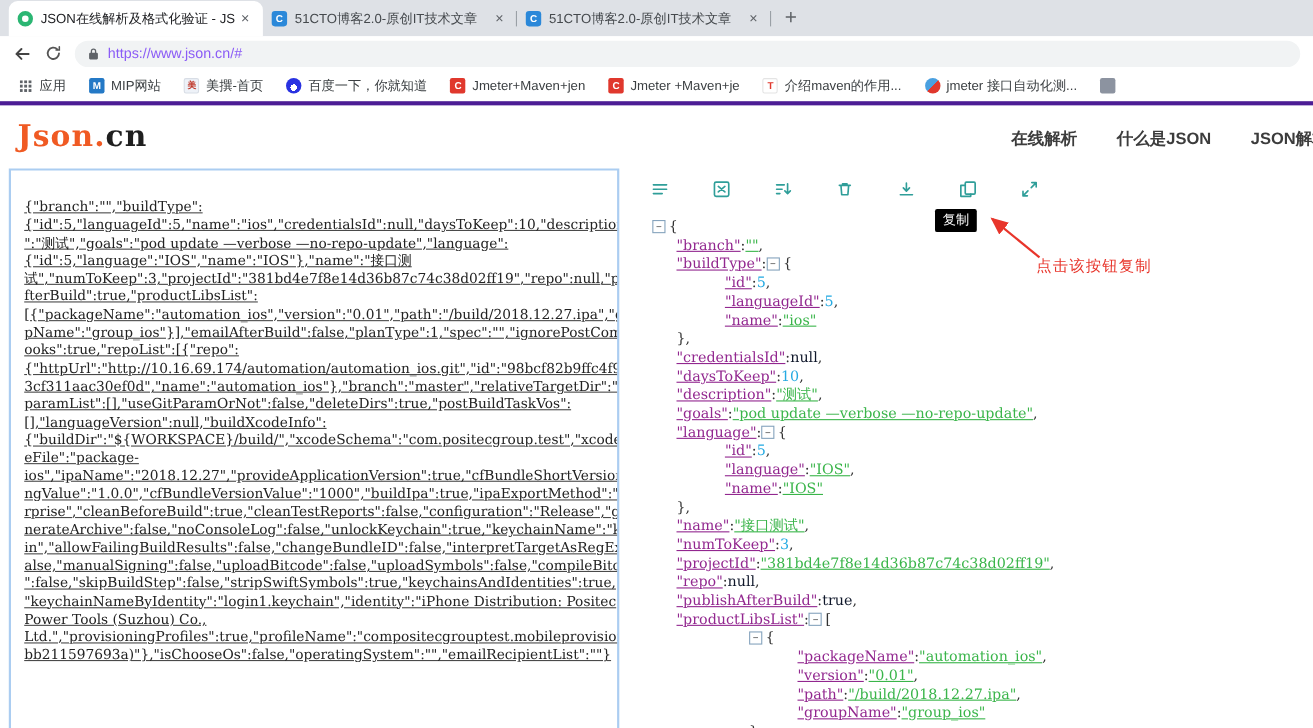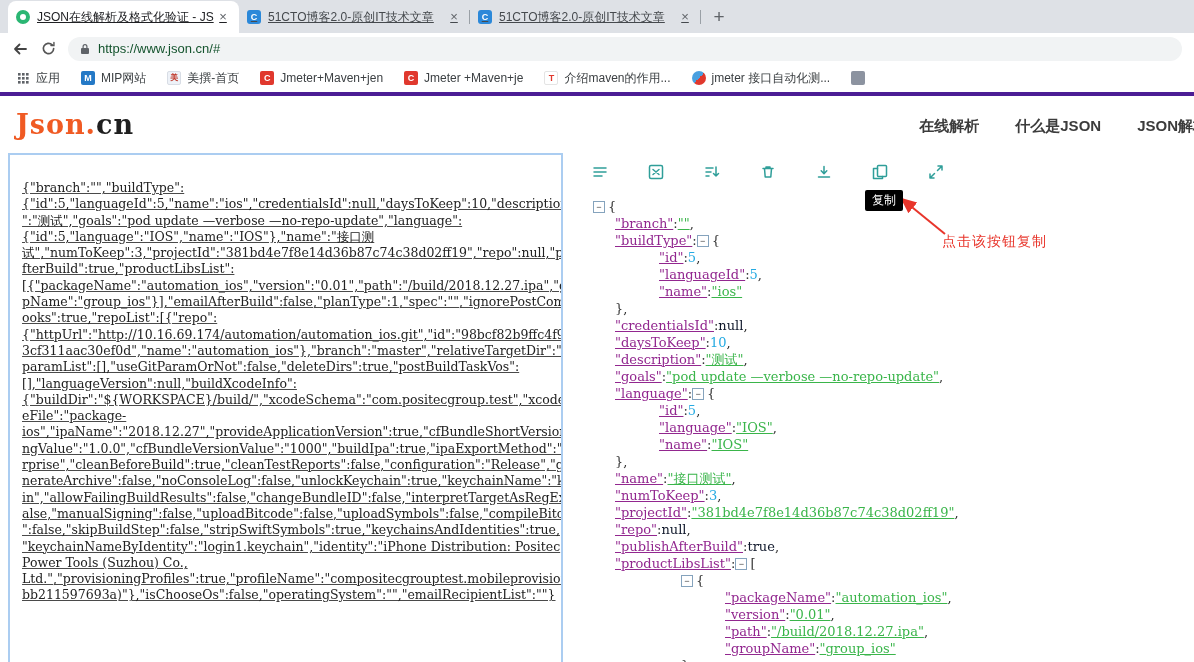--- a/index.html
+++ b/index.html
@@ -1,35 +1,35 @@
 <!DOCTYPE html>
 <html><head>
 <meta charset="utf-8">
 <style>
   html,body{margin:0;padding:0;}
   body{font-family:"Liberation Sans","DejaVu Sans",sans-serif;}
   .screen{position:relative;width:1194px;height:662px;background:#fff;overflow:hidden;}
 
   
   .tabstrip{height:33px;background:#dee1e6;display:flex;align-items:flex-end;padding-left:8px;}
-  .tab{width:231px;height:32px;display:flex;align-items:center;padding:0 8px;font-size:12px;color:#45494d;box-sizing:border-box;position:relative;text-decoration:underline;}
+  .tab{width:231px;height:32px;display:flex;align-items:center;padding:0 8px;font-size:12px;color:#45494d;box-sizing:border-box;position:relative;}
   .tab.active{background:#fff;border-radius:8px 8px 0 0;color:#202124;}
   .tab:not(.active)::after{content:"";position:absolute;right:0;top:9px;bottom:9px;width:1px;background:#9aa0a6;}
   .fav{width:14px;height:14px;margin-right:7px;flex:none;display:block;}
   .fav.json{width:6px;height:6px;border:4px solid #2bb673;border-radius:50%;}
   .fav.cto{background:#2b88d9;border-radius:3px;color:#fff;font:bold 9px/14px "Liberation Sans",sans-serif;text-align:center;}
   .tab-title{flex:1;overflow:hidden;white-space:nowrap;}
   .tab-close{width:16px;height:16px;line-height:15px;text-align:center;border-radius:50%;color:#5f6368;font-size:13px;flex:none;}
   .newtab{width:28px;height:28px;margin:0 0 2px 4px;display:flex;align-items:center;justify-content:center;font-size:19px;color:#5f6368;flex:none;}
 
   
   .navbar{height:31px;background:#fff;display:flex;align-items:center;padding:0 6px;}
   .navicon{width:28px;height:26px;display:flex;align-items:center;justify-content:center;border-radius:50%;}
   .omnibox{flex:1;height:24px;margin:0 6px;background:#f1f3f4;border-radius:13px;display:flex;align-items:center;padding:0 11px;gap:7px;}
-  .url{font-size:13px;color:#14532d;}
+  .url{font-size:13px;color:#8b5cf6;}
 
   
   .bookmarks{height:28px;background:#fff;border-bottom:4px solid #4c1d95;display:flex;align-items:center;padding:0 8px;gap:5px;overflow:hidden;}
   .bk{display:flex;align-items:center;gap:6px;padding:3px 8px;border-radius:3px;font-size:12px;color:#3c4043;white-space:nowrap;flex:none;}
   .bi{width:14px;height:14px;border-radius:2px;display:flex;align-items:center;justify-content:center;font:bold 9px/14px "Liberation Sans",sans-serif;color:#fff;flex:none;}
   .bi.apps{background:transparent;}
   .bi.mip{background:#2479c6;}
   .bi.mei{background:#eef2f8;color:#c0392b;border:1px solid #d8dde5;width:12px;height:12px;font-size:8px;}
   .bi.baidu{border-radius:50%;background:radial-gradient(circle at 50% 62%,#fff 0 3px,#2932e1 3px);}
   .bi.cto-red{background:#e0382d;}
@@ -57,21 +57,21 @@
   .tree{margin-top:9px;padding-left:23px;}
   .tline{white-space:pre;font:13px/17px "DejaVu Serif",serif;color:#333;}
   .d0{padding-left:0;} .d1{padding-left:22px;} .d2{padding-left:66px;} .d3{padding-left:88px;} .d4{padding-left:132px;}
   .tok.p{color:#333;}
   .tok.k{color:#92278f;text-decoration:underline;}
   .tok.s{color:#3ab54a;text-decoration:underline;}
   .tok.n{color:#25aae2;}
   .tok.u{color:#0f172a;}
   .cbox{display:inline-block;width:10px;height:10px;border:1px solid #85a3bd;background:#fff;color:#444;font:9px/10px "Liberation Sans",sans-serif;text-align:center;margin-right:3px;vertical-align:1px;}
 
-  .tooltip{position:absolute;left:295px;top:37px;background:#000;color:#fff;font-size:12px;padding:2px 7px;border-radius:2px;z-index:5;}
+  .tooltip{position:absolute;left:280px;top:37px;background:#000;color:#fff;font-size:12px;padding:2px 7px;border-radius:2px;z-index:5;}
   .arrow-svg{position:absolute;left:318px;top:30px;z-index:4;}
   .annotation{position:absolute;left:372px;top:80px;color:#e8352b;font:14px "DejaVu Serif",serif;letter-spacing:1px;z-index:4;}
 </style>
 </head>
 <body>
 
 <div class="screen">
 
   <div class="tabstrip">
     <div class="tab active">
@@ -129,20 +129,24 @@
         </span>
         <span class="bk-label">应用</span>
       </div>
       <div class="bk">
         <span class="bi mip">M</span>
         <span class="bk-label">MIP网站</span>
       </div>
       <div class="bk">
         <span class="bi mei">美</span>
         <span class="bk-label">美撰-首页</span>
+      </div>
+      <div class="bk">
+        <span class="bi baidu"></span>
+        <span class="bk-label">百度一下，你就知道</span>
       </div>
       <div class="bk">
         <span class="bi cto-red">C</span>
         <span class="bk-label">Jmeter+Maven+jen</span>
       </div>
       <div class="bk">
         <span class="bi cto-red">C</span>
         <span class="bk-label">Jmeter +Maven+je</span>
       </div>
       <div class="bk">

